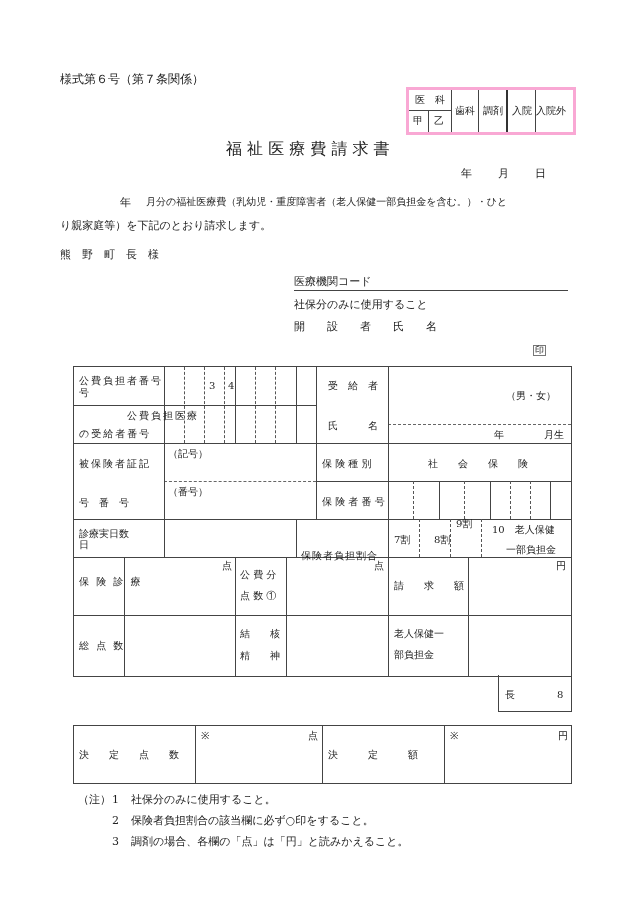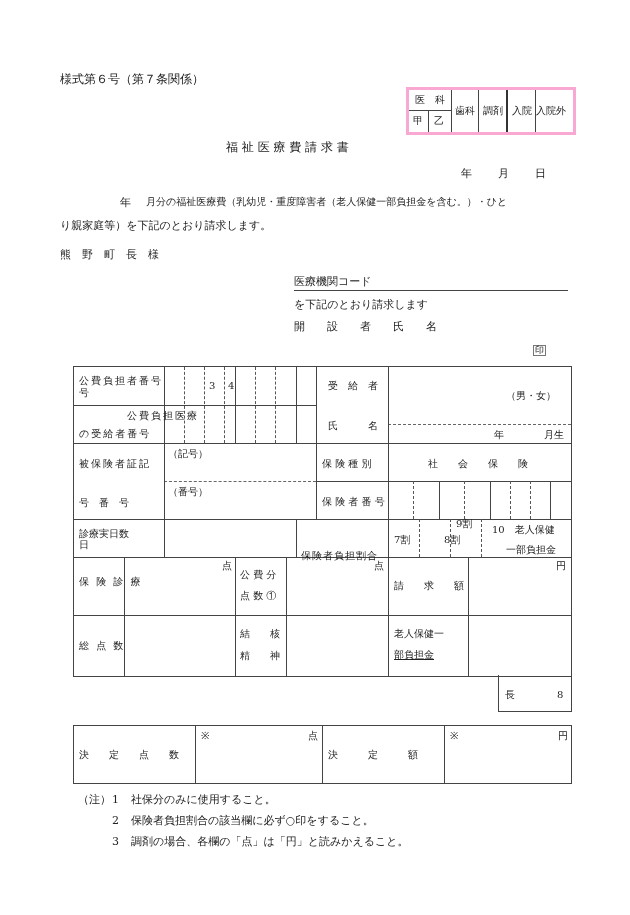--- a/index.html
+++ b/index.html
@@ -28,34 +28,34 @@
   <div class="ln v" style="left:19px;top:20px;height:22px;"></div>
   <div class="t sm" style="left:6px;top:5px;">医　科</div>
   <div class="t sm" style="left:4px;top:26px;">甲</div>
   <div class="t sm" style="left:25px;top:26px;">乙</div>
   <div class="t sm" style="left:46px;top:16px;">歯科</div>
   <div class="t sm" style="left:74px;top:16px;">調剤</div>
   <div class="t sm" style="left:103px;top:16px;">入院</div>
   <div class="t sm" style="left:127px;top:16px;">入院外</div>
 </div>
 
-<div class="t" style="left:226px;top:141px;font-size:12px;">福 祉 医 療 費 請 求 書</div>
+<div class="t" style="left:226px;top:141px;font-size:16px;">福 祉 医 療 費 請 求 書</div>
 
 <div class="t" style="left:461px;top:168px;font-size:11px;">年</div>
 <div class="t" style="left:498px;top:168px;font-size:11px;">月</div>
 <div class="t" style="left:535px;top:168px;font-size:11px;">日</div>
 
 <div class="t" style="left:120px;top:197px;font-size:11px;">年</div>
 <div class="t" style="left:146px;top:197px;font-size:10px;">月分の福祉医療費（乳幼児・重度障害者（老人保健一部負担金を含む。）・ひと</div>
 <div class="t" style="left:60px;top:220px;font-size:11px;">り親家庭等）を下記のとおり請求します。</div>
 <div class="t" style="left:60px;top:249px;font-size:11px;">熊　野　町　長　様</div>
 
 <div class="t" style="left:294px;top:276px;font-size:11px;">医療機関コード</div>
 <div class="ln h" style="left:294px;top:290px;width:274px;"></div>
-<div class="t" style="left:294px;top:299px;font-size:11px;">を下記のとおり請求します</div>
+<div class="t" style="left:294px;top:299px;font-size:11px;">社保分のみに使用すること</div>
 <div class="t" style="left:294px;top:321px;font-size:11px;">開　　設　　者　　氏　　名</div>
 <div class="t" style="left:533px;top:345px;font-size:9px;border:1px solid #777;padding:0 1px;">印</div>
 
 <div class="abs" style="left:73px;top:366px;width:497px;height:310px;border:1px solid #444;border-bottom:none;">
 
   <div class="ln h" style="left:0;top:38px;width:242px;"></div>
   <div class="ln h" style="left:0;top:76px;width:497px;"></div>
   <div class="ln h" style="left:242px;top:114px;width:255px;"></div>
   <div class="dh" style="left:90px;top:114px;width:152px;"></div>
   <div class="ln h" style="left:0;top:152px;width:497px;"></div>
@@ -118,21 +118,21 @@
   <div class="abs" style="left:92px;top:133px;width:148px;height:17px;"></div>
   <div class="t sm" style="left:248px;top:92px;">保 険 種 別</div>
   <div class="t sm" style="left:354px;top:92px;">社　　会　　保　　険</div>
   <div class="t sm" style="left:248px;top:130px;">保 険 者 番 号</div>
 
   <div class="t sm" style="left:5px;top:162px;">診療実日数</div>
   <div class="t sm" style="left:5px;top:173px;">日</div>
   <div class="abs" style="left:60px;top:155px;width:155px;height:32px;"></div>
   <div class="t sm" style="left:227px;top:184px;letter-spacing:1px;">保険者負担割合</div>
   <div class="t sm" style="left:320px;top:168px;">7割</div>
-  <div class="t sm" style="left:370px;top:168px;">8割</div>
+  <div class="t sm" style="left:360px;top:168px;">8割</div>
   <div class="t sm" style="left:382px;top:152px;">9割</div>
   <div class="t sm" style="left:418px;top:158px;">10　老人保健</div>
   <div class="t sm" style="left:432px;top:178px;">一部負担金</div>
 
   <div class="t sm" style="left:5px;top:210px;letter-spacing:2px;">保 険 診 療</div>
   <div class="t sm" style="left:148px;top:194px;">点</div>
   <div class="abs" style="left:52px;top:206px;width:106px;height:38px;"></div>
   <div class="t sm" style="left:166px;top:203px;">公 費 分</div>
   <div class="t sm" style="left:166px;top:224px;">点 数 ①</div>
   <div class="t sm" style="left:300px;top:194px;">点</div>
@@ -140,21 +140,21 @@
   <div class="t sm" style="left:320px;top:214px;">請　　求　　額</div>
   <div class="t sm" style="left:482px;top:194px;">円</div>
   <div class="abs" style="left:396px;top:206px;width:98px;height:38px;"></div>
 
   <div class="t sm" style="left:5px;top:274px;letter-spacing:2px;">総 点 数</div>
   <div class="abs" style="left:52px;top:252px;width:106px;height:54px;"></div>
   <div class="t sm" style="left:166px;top:262px;">結　　核</div>
   <div class="t sm" style="left:166px;top:284px;">精　　神</div>
   <div class="abs" style="left:214px;top:252px;width:98px;height:54px;"></div>
   <div class="t sm" style="left:320px;top:262px;text-align:right;">老人保健一</div>
-  <div class="t sm" style="left:320px;top:283px;text-decoration:underline;">部負担金</div>
+  <div class="t sm" style="left:320px;top:283px;">部負担金</div>
   <div class="abs" style="left:396px;top:252px;width:98px;height:54px;"></div>
 </div>
 
 <div class="abs" style="left:498px;top:675px;width:72px;height:36px;border:1px solid #444;border-top:none;">
   <div class="t sm" style="left:6px;top:15px;">長</div>
   <div class="t sm" style="left:58px;top:15px;">8</div>
 </div>
 
 <div class="abs" style="left:73px;top:725px;width:497px;height:57px;border:1px solid #444;">
   <div class="ln v" style="left:121px;top:0;height:57px;"></div>

